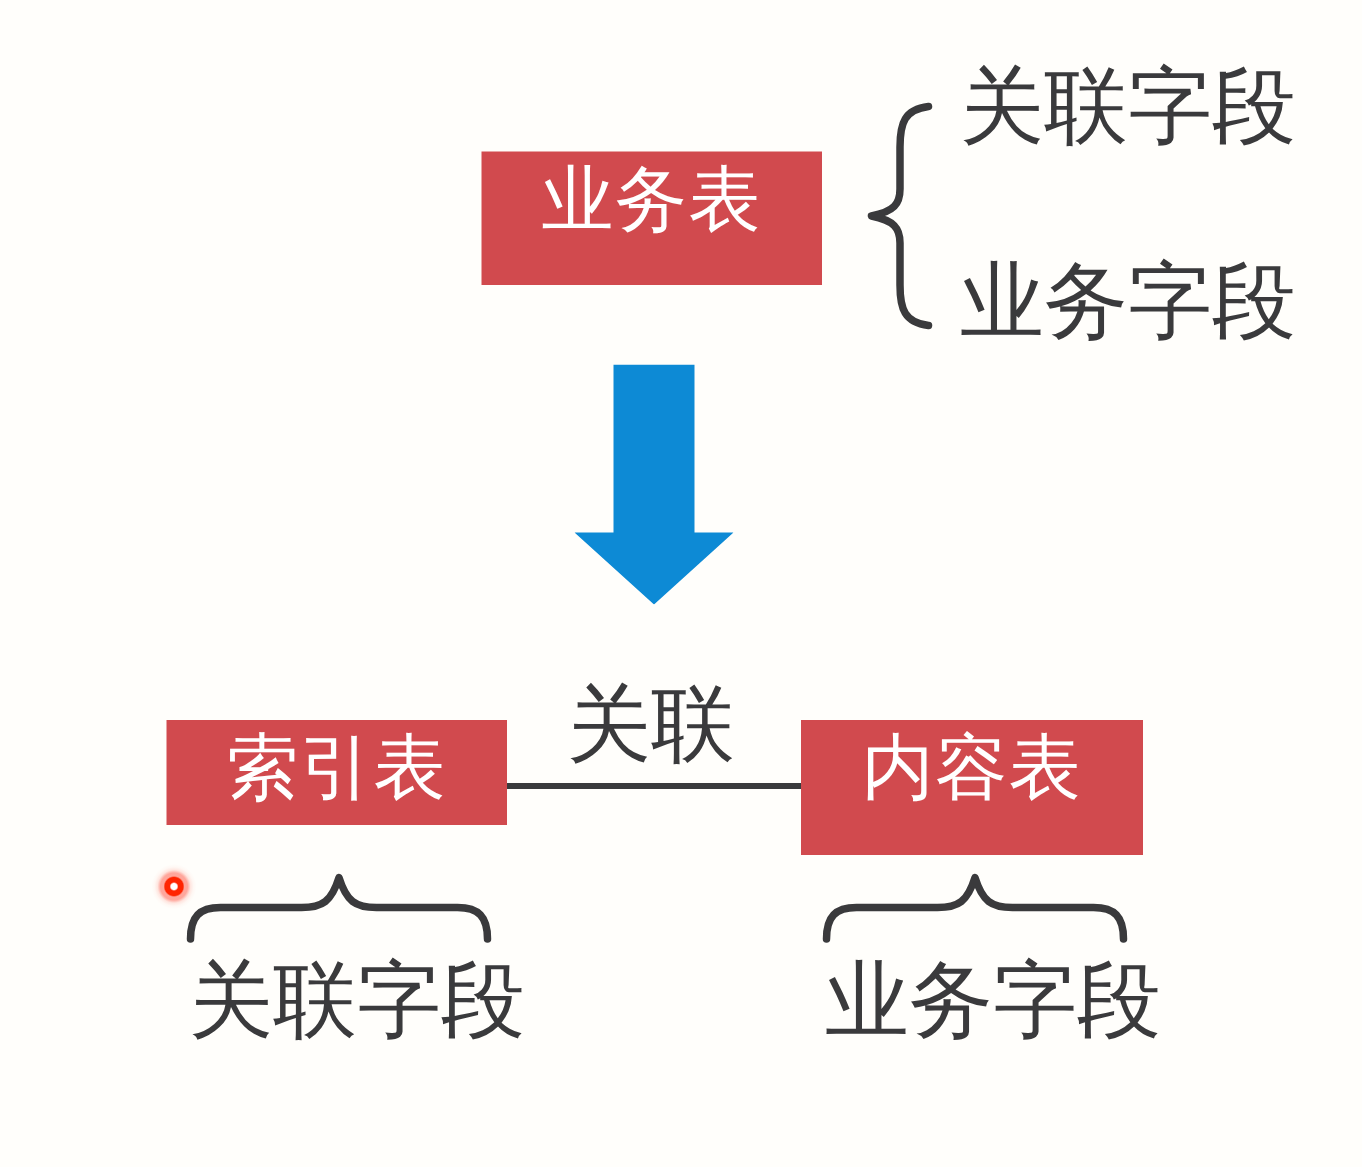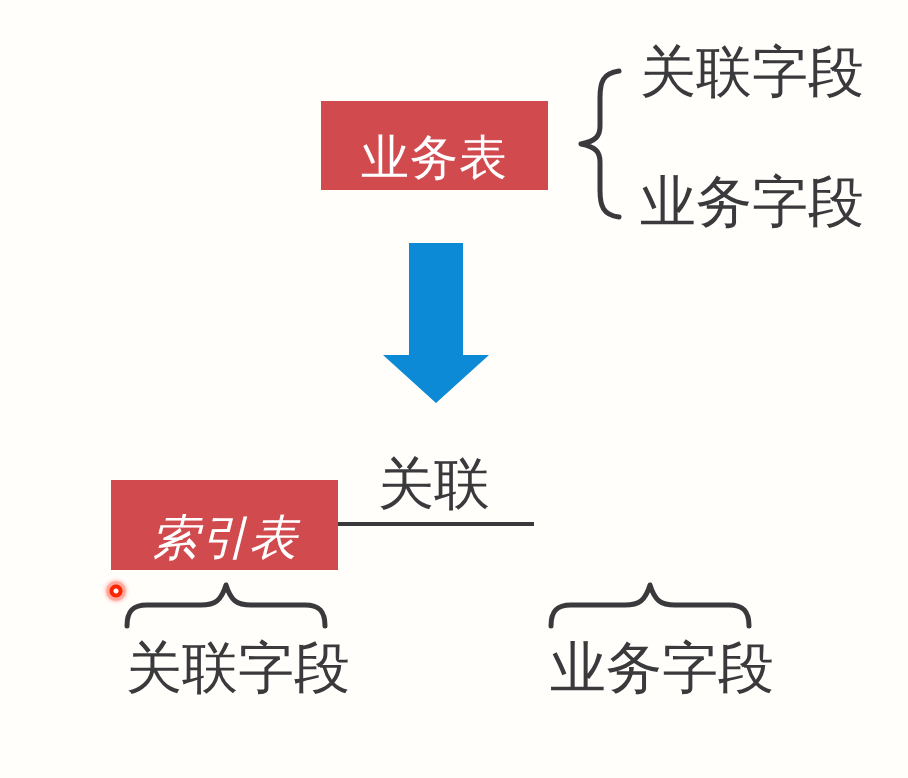--- a/index.html
+++ b/index.html
@@ -20,27 +20,27 @@
   .canvas {
     position: relative;
     width: 908px; height: 778px;
     background: var(--background);
   }
   .red-box {
     position: absolute;
     background: var(--box-red);
     color: var(--box-text);
     display: flex;
-    align-items: flex-end;
+    align-items: flex-start;
     justify-content: center;
     font-size: 48px;
     letter-spacing: 1px;
   }
   .box-business { left: 321px; top: 101px; width: 227px; height: 89px; }
-  .box-index    { left: 111px; top: 480px; width: 227px; height: 90px; font-style: italic; }
+  .box-index    { left: 111px; top: 480px; width: 227px; height: 70px; }
   .box-content  { left: 534px; top: 480px; width: 228px; height: 90px; }
 
   .dark-label {
     position: absolute;
     color: var(--text-dark);
     font-size: 56px;
     line-height: 50px;
     text-align: center;
     white-space: nowrap;
   }
@@ -105,20 +105,23 @@
   <div class="dark-label lbl-field-bottom">业务字段</div>
 
   <svg class="arrow-down" viewBox="0 0 106 160" aria-hidden="true">
     <polygon points="26,0 80,0 80,112 106,112 53,160 0,112 26,112"></polygon>
   </svg>
 
   <div class="red-box box-index">
     <span>索引表</span>
   </div>
 
+  <div class="red-box box-content">
+    <span>内容表</span>
+  </div>
 
   <div class="connector-line"></div>
 
   <div class="dark-label lbl-relation">关联</div>
 
   <div class="laser-dot"></div>
 
   <svg class="brace brace-left" viewBox="0 0 204 48" aria-hidden="true">
     <path d="M 3 45 C 3 30, 9 24, 23 24 L 77 24 C 91 24, 97 20, 102 4 C 107 20, 113 24, 127 24 L 181 24 C 195 24, 201 30, 201 45"></path>
   </svg>

